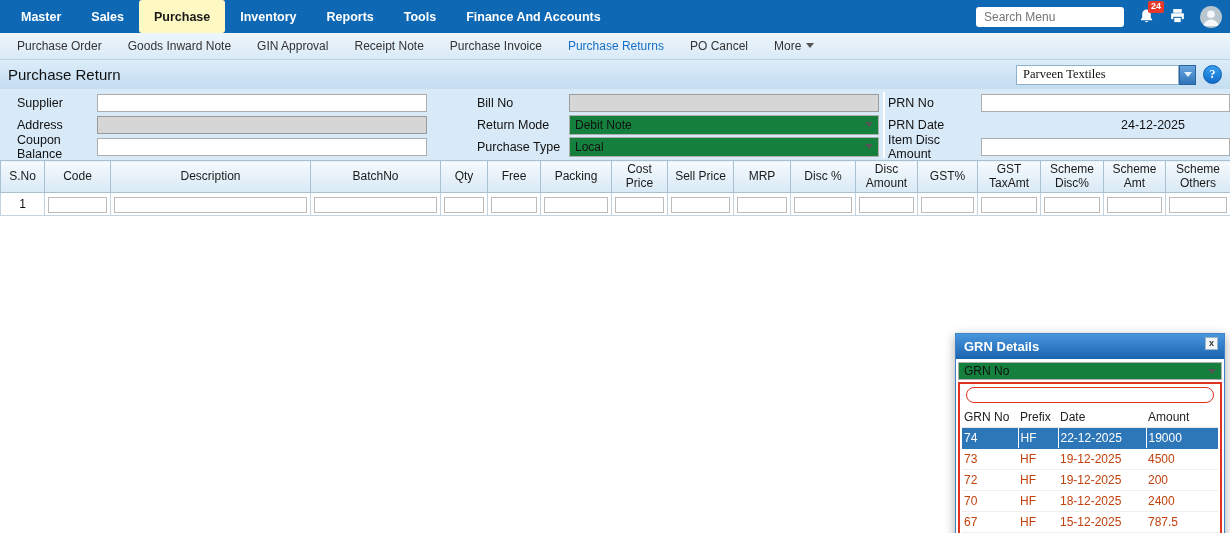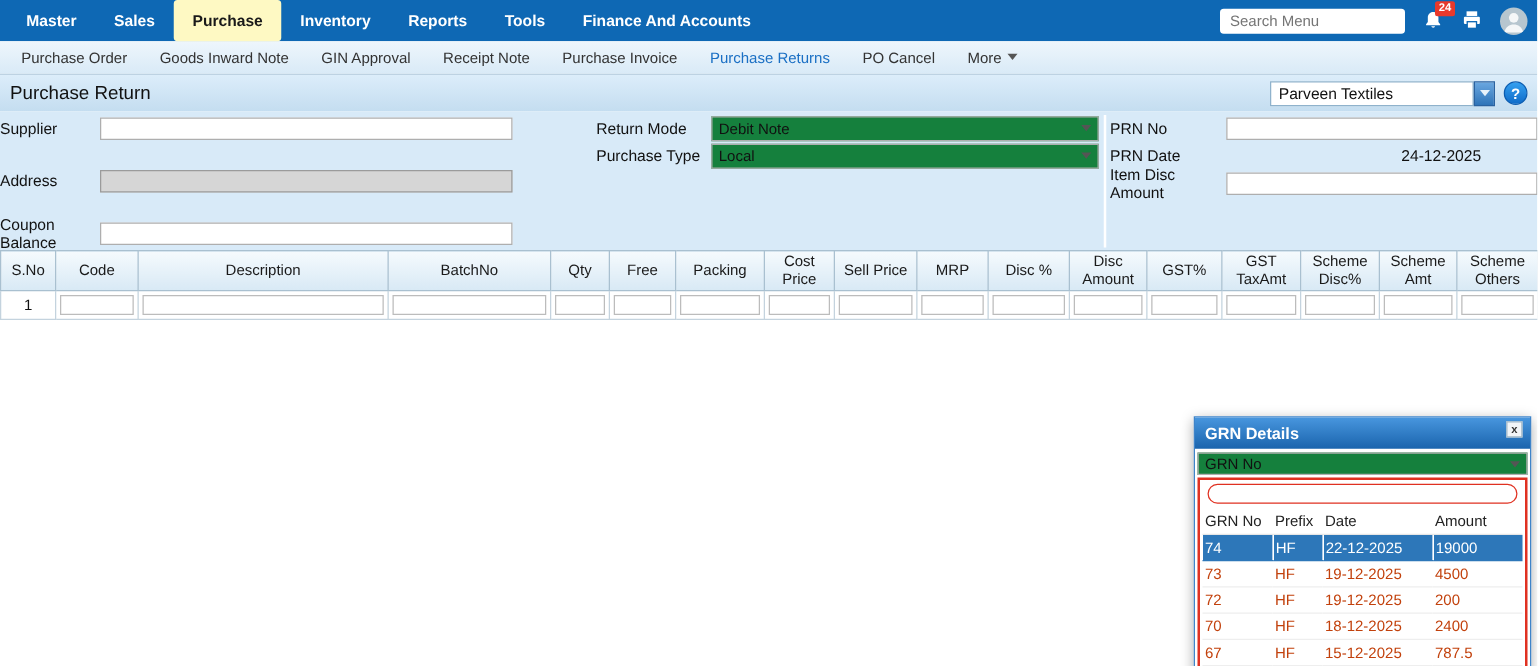--- a/index.html
+++ b/index.html
@@ -18,31 +18,31 @@
 
   
   .subnav { display: flex; align-items: flex-end; height: 27px; background: linear-gradient(#eef6fc, #d9eaf7); border-bottom: 1px solid #bdd2e2; padding: 0 4px; }
   .subnav-item { font-size: 12px; color: #333; padding: 0 13px; height: 27px; display: flex; align-items: center; gap: 5px; cursor: pointer; }
   .subnav-item.active { color: #1a6fc4; }
   .chev { width: 0; height: 0; border-left: 4px solid transparent; border-right: 4px solid transparent; border-top: 5px solid #555; display: inline-block; }
 
   
   .titlebar { height: 29px; background: linear-gradient(#dcedfa, #c4ddf0); display: flex; align-items: center; padding: 0 8px; }
   .page-title { font-size: 15px; font-weight: 500; color: #111; }
-  .titlebar-right { margin-left: auto; display: flex; align-items: center; gap: 7px; }
+  .titlebar-right { margin-left: auto; display: flex; align-items: center; gap: 7px; font-family: Liberation Serif, serif; }
   .company-select { display: flex; width: 180px; height: 20px; cursor: pointer; }
   .company-select .val { flex: 1; background: #fff; border: 1px solid #8fb2cc; font-size: 12.5px; display: flex; align-items: center; padding: 0 6px; color: #111; }
   .dd-btn { width: 17px; background: linear-gradient(#6aa7e0, #2f74b8); border: 1px solid #2a62a0; display: flex; align-items: center; justify-content: center; }
   .dd-btn .chev { border-top-color: #e9f2fa; }
   .help { width: 19px; height: 19px; border-radius: 50%; background: linear-gradient(#35a0f0, #0f6cc9); border: 1px solid #0b5cb0; color: #fff; font-weight: bold; font-size: 12px; display: flex; align-items: center; justify-content: center; cursor: pointer; }
 
   
   .form { background: #d8eaf8; padding: 3px 0 2px; display: flex; }
   .fcol { display: flex; flex-direction: column; }
-  .fcol1 { width: 455px; padding-left: 0; gap: 20px; }
+  .fcol1 { width: 455px; padding-left: 17px; }
   .fcol2 { width: 428px; padding-left: 22px; }
   .fcol3 { flex: 1; border-left: 2px solid #fff; padding-left: 3px; }
   .frow { display: flex; align-items: center; height: 21px; margin-bottom: 1px; }
   .fcol1 .frow label { width: 80px; }
   .fcol2 .frow label { width: 92px; }
   .fcol3 .frow label { width: 93px; }
   .frow label { font-size: 12.5px; color: #111; flex-shrink: 0; }
   .finput { height: 18px; background: #fff; border: 1px solid #aeaeae; font-family: "Liberation Sans", sans-serif; font-size: 12px; padding: 0 4px; }
   .finput.disabled { background: #d6d6d6; border-color: #9b9b9b; }
   .fcol1 .finput { width: 330px; }
@@ -145,20 +145,24 @@
       <div class="frow">
         <label>Address</label>
         <input class="finput disabled" disabled="" style="">
       </div>
       <div class="frow">
         <label>Coupon Balance</label>
         <input class="finput" style="">
       </div>
     </div>
     <div class="fcol fcol2">
+      <div class="frow">
+        <label>Bill No</label>
+        <input class="finput disabled" disabled="" style="">
+      </div>
       <div class="frow">
         <label>Return Mode</label>
         <div class="fselect">
           <span>Debit Note</span>
           <span class="chev"></span>
         </div>
       </div>
       <div class="frow">
         <label>Purchase Type</label>
         <div class="fselect">

